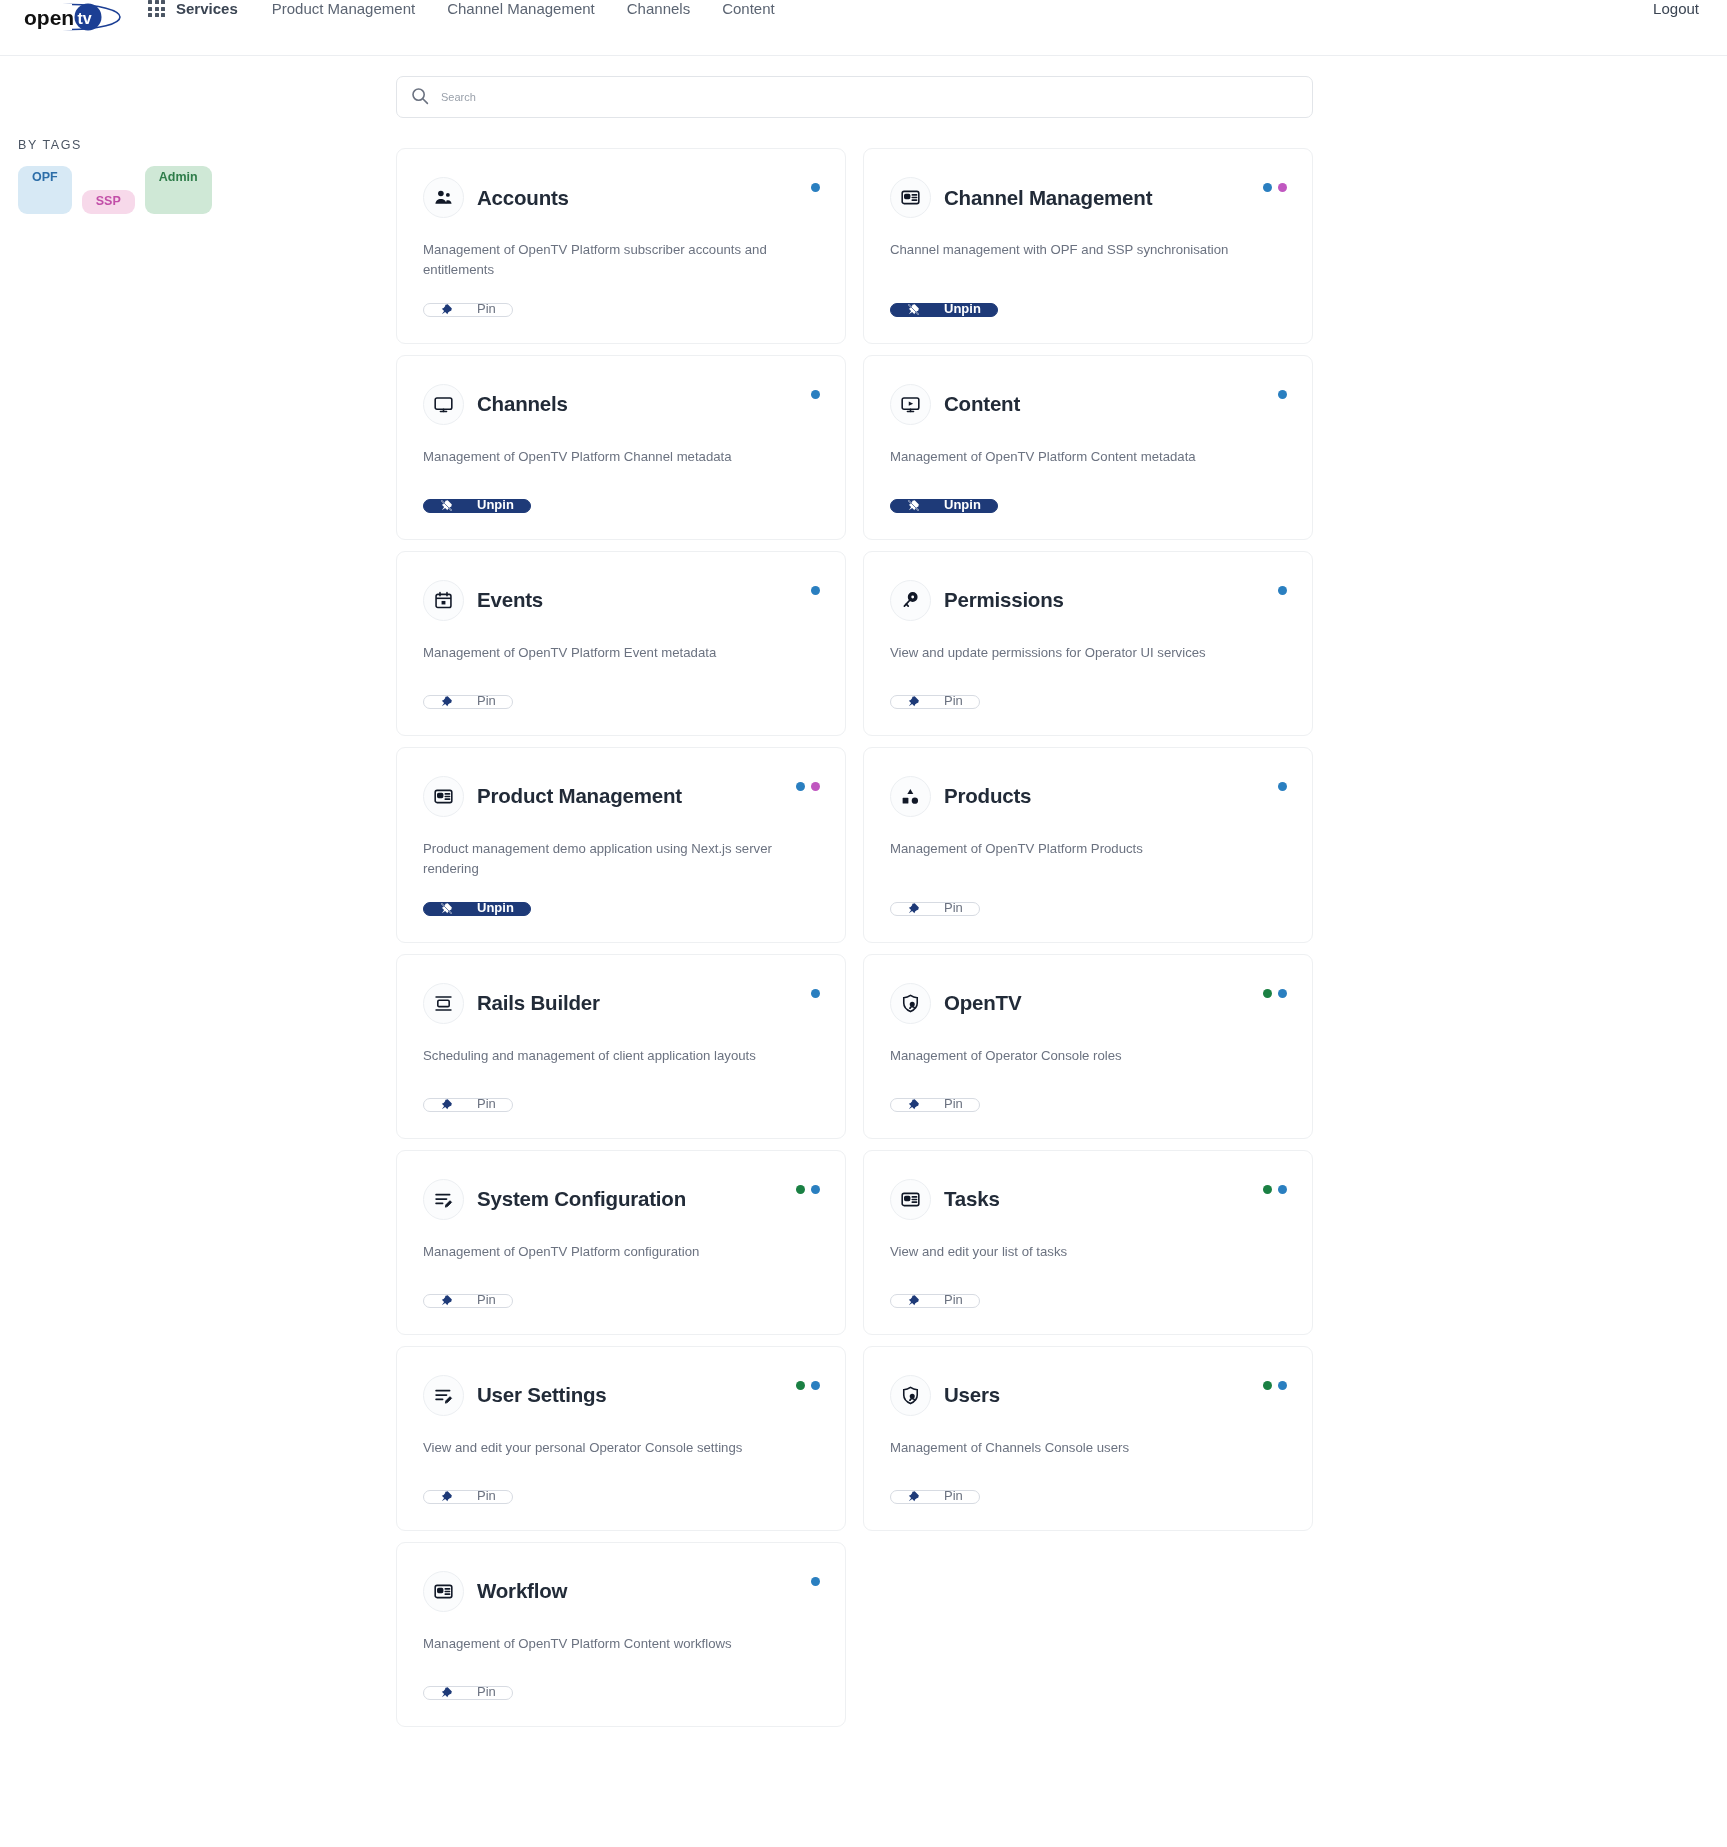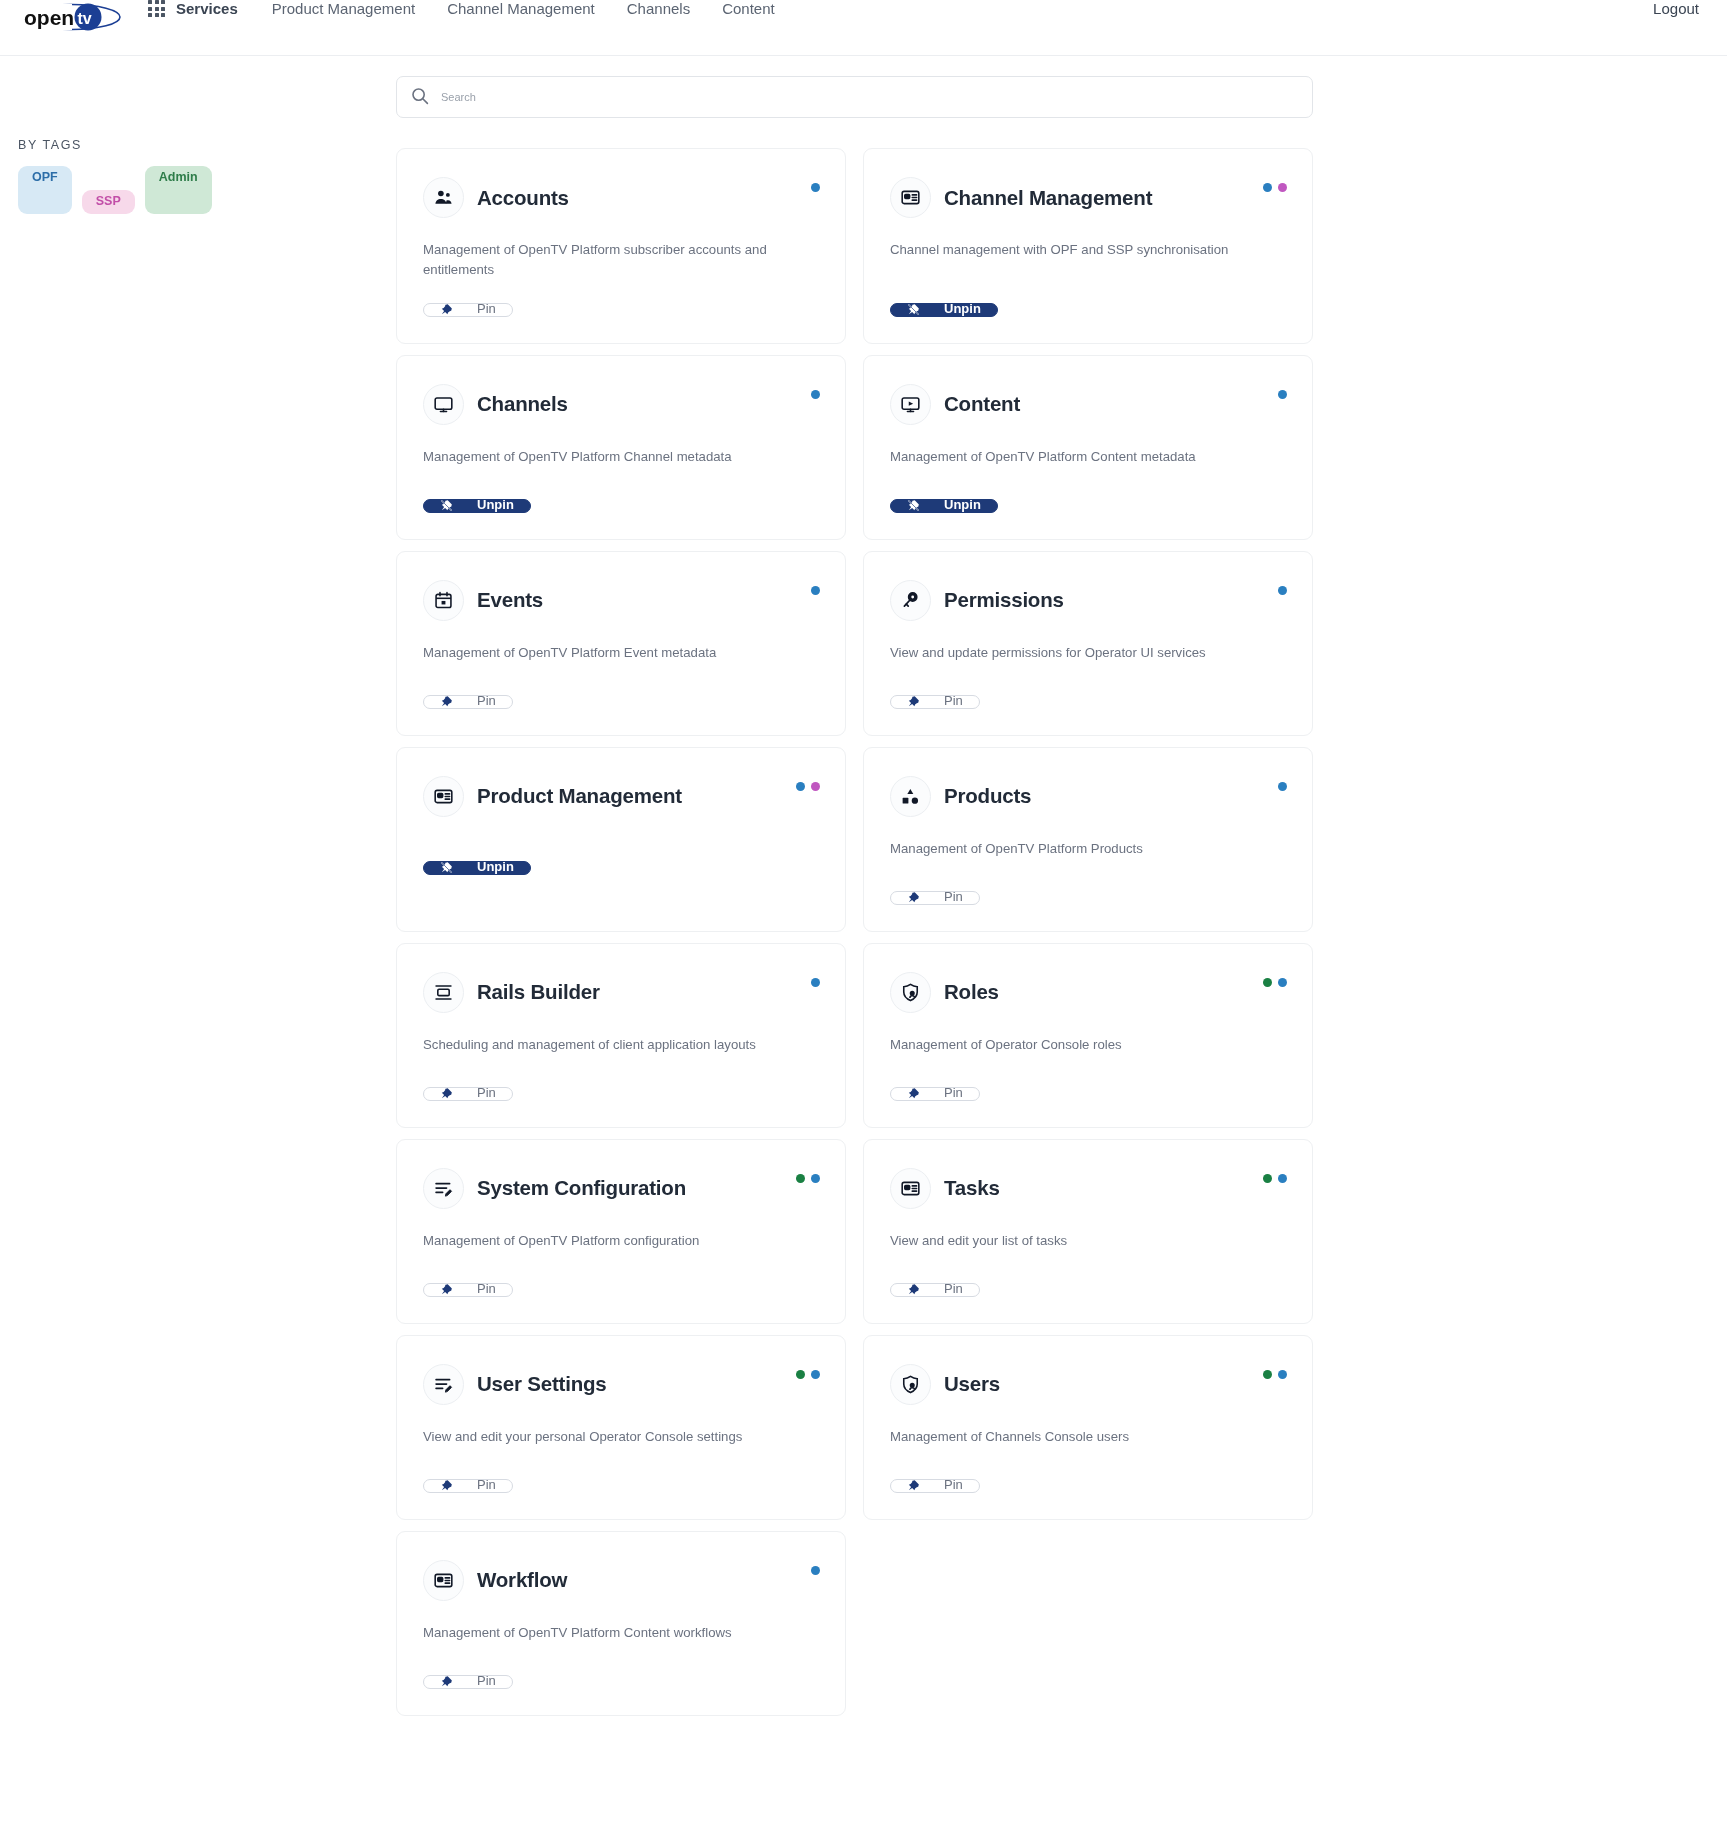--- a/index.html
+++ b/index.html
@@ -425,20 +425,21 @@
                 <line x1="14" y1="12" x2="19" y2="12" stroke-linecap="round"></line>
                 <line x1="14" y1="15" x2="19" y2="15" stroke-linecap="round"></line>
               </svg>
             </div>
             <div class="card-title">Product Management</div>
           </div>
           <div class="dots">
             <span class="dot" style="background: rgb(42, 127, 192);"></span>
             <span class="dot" style="background: rgb(192, 87, 192);"></span>
           </div>
+          <div class="card-desc">Product management demo application using Next.js server rendering</div>
           <button class="pin-btn unpin">
             <span>
               <svg width="13" height="13" viewBox="0 0 24 24" fill="#ffffff">
                 <path d="M14.2 2.3 9.1 3.9l1 1 -3.4 4.4 -3.3 1.2 4.2 4.2 -4.2 6.1 6.1-4.2 4.2 4.2 1.2-3.3 4.4-3.4 1 1 1.6-5.1z"></path>
                 <line x1="2.5" y1="2.5" x2="21.5" y2="21.5" stroke="#ffffff" stroke-width="2.4"></line>
                 <line x1="2.5" y1="2.5" x2="21.5" y2="21.5" stroke="#1e3a78" stroke-width="1.2"></line>
               </svg>
             </span>
             <span>Unpin</span>
           </button>
@@ -493,21 +494,21 @@
         </div>
         <div class="card">
           <div class="card-head">
             <div class="card-icon">
               <svg width="21" height="21" viewBox="0 0 24 24" fill="none" stroke="#111827" stroke-width="1.8">
                 <path d="M12 2.8 C9 5 6 5.4 4.3 5.4 v6.1 c0 5 3.6 8 7.7 9.7 4.1-1.7 7.7-4.7 7.7-9.7 V5.4 C18 5.4 15 5 12 2.8z"></path>
                 <circle cx="14" cy="12.8" r="2" fill="#111827"></circle>
                 <path d="M11.3 18.4c0-1.6 1.2-2.6 2.7-2.6s2.7 1 2.7 2.6"></path>
               </svg>
             </div>
-            <div class="card-title">Roles</div>
+            <div class="card-title">OpenTV</div>
           </div>
           <div class="dots">
             <span class="dot" style="background: rgb(26, 128, 67);"></span>
             <span class="dot" style="background: rgb(42, 127, 192);"></span>
           </div>
           <div class="card-desc">Management of Operator Console roles</div>
           <button class="pin-btn">
             <span>
               <svg width="13" height="13" viewBox="0 0 24 24" fill="#1e3a78">
                 <path d="M14.2 2.3 9.1 3.9l1 1 -3.4 4.4 -3.3 1.2 4.2 4.2 -4.2 6.1 6.1-4.2 4.2 4.2 1.2-3.3 4.4-3.4 1 1 1.6-5.1z"></path>

